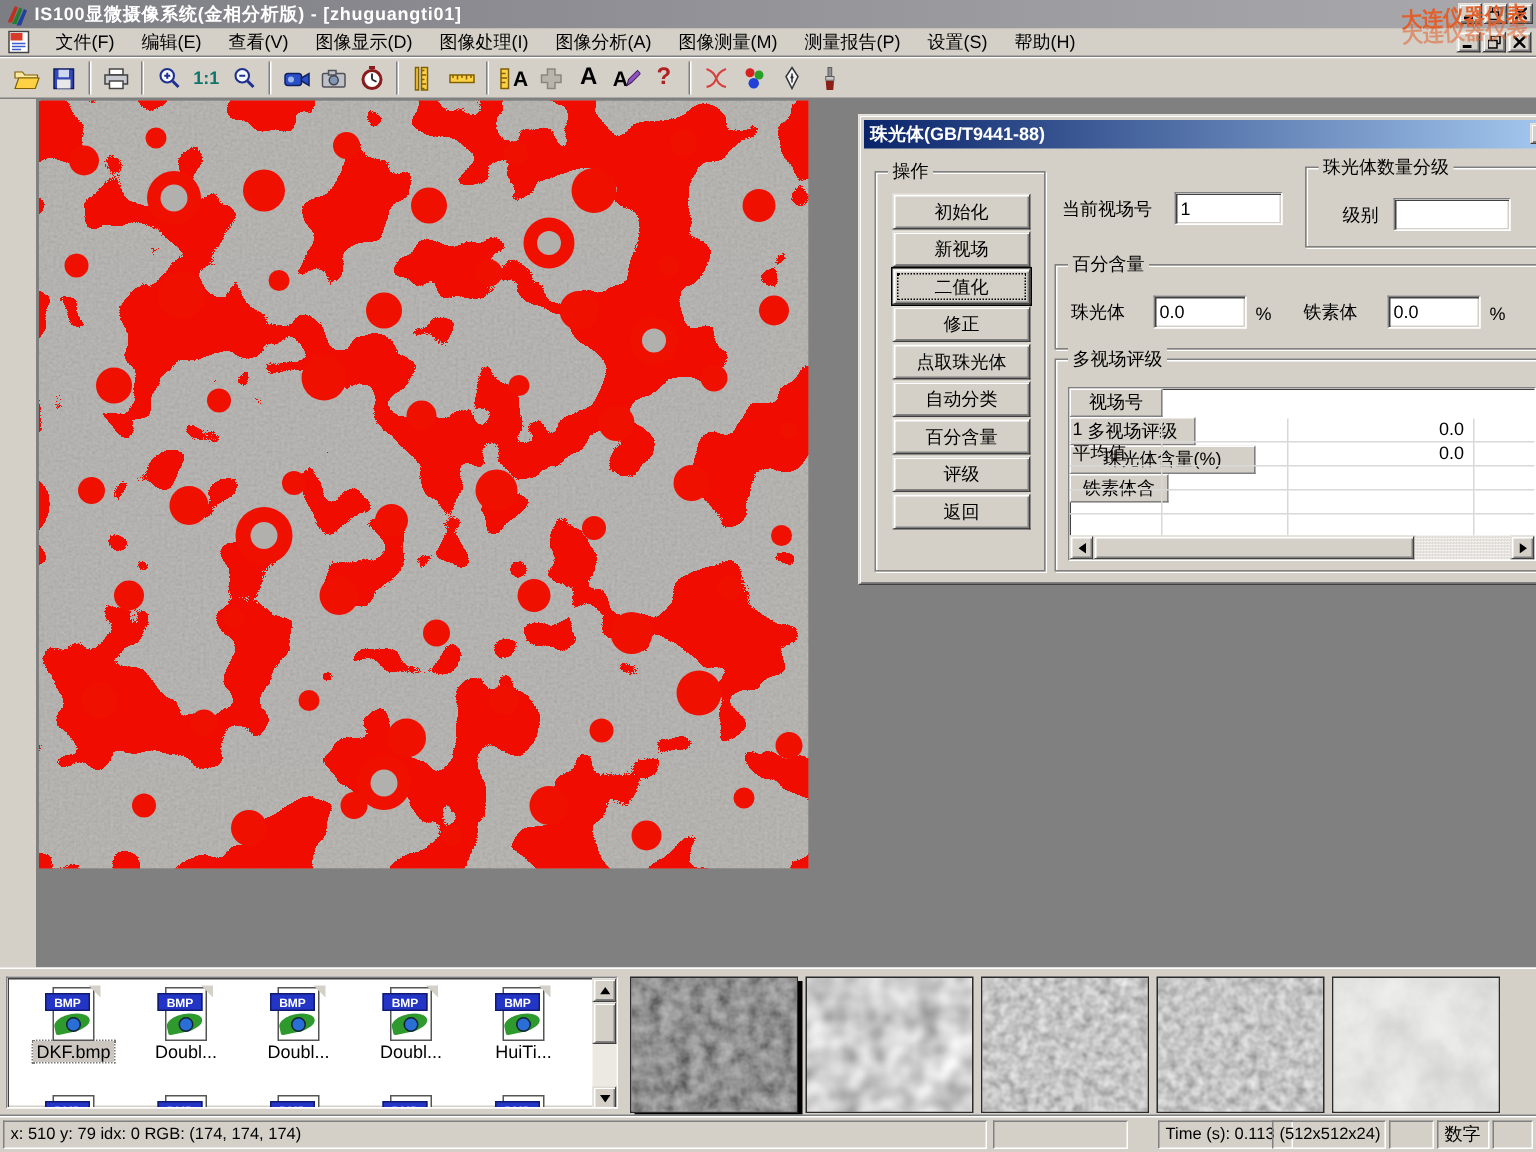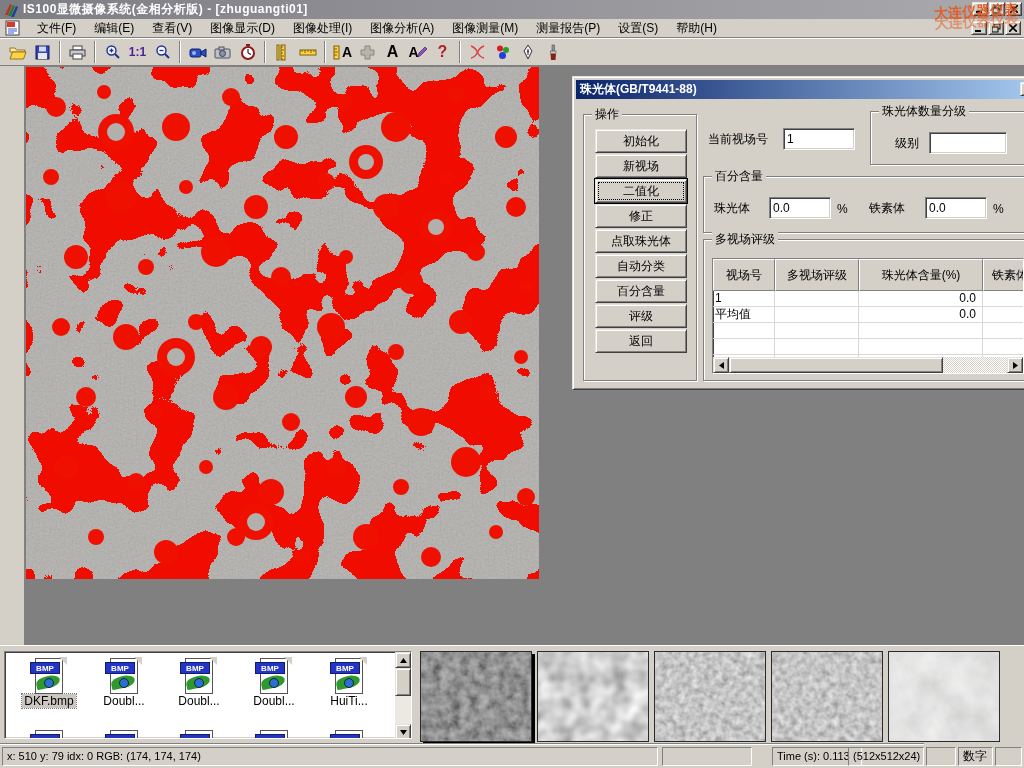--- a/index.html
+++ b/index.html
@@ -41,21 +41,21 @@
   .op-group { left:10px; top:37px; width:114px; height:267px;text-align:center; }
   .op-buttons { position:absolute; left:11px; top:14px; width:92px; display:flex; flex-direction:column; gap:1px; }
   .opbtn { height:24px; display:flex; align-items:center; justify-content:center; background:#d4d0c8; }
   .opbtn.focused { outline:1px solid #000; outline-offset:0; position:relative; }
   .opbtn.focused::after { content:""; position:absolute; inset:2px; border:1px dotted #000; }
   .dlabel { position:absolute; line-height:15px; }
   .dinput { position:absolute; background:#fff; font-family:"Liberation Sans",sans-serif; font-size:12px; padding:2px 3px; border:1px solid; border-color:#808080 #ffffff #ffffff #808080; box-shadow: inset 1px 1px 0 #404040, inset -1px -1px 0 #d4d0c8; }
 
   
   .grid { position:absolute; left:8px; top:18px; width:312px; height:116px; background:#fff; border:1px solid; border-color:#808080 #ffffff #ffffff #808080; box-shadow: inset 1px 1px 0 #404040; overflow:hidden; }
-  .grid-head { display:flex; height:32px; }
+  .grid-head { display:flex; height:20px;flex-direction:column; }
   .ghcell { flex:none; display:flex; align-items:center; justify-content:center; background:#d4d0c8; border:1px solid; border-color:#fff #808080 #808080 #fff; overflow:hidden; white-space:nowrap; }
   .grow { display:flex; height:16px; }
   .gcell { flex:none; border-right:1px solid #d8d8d8; border-bottom:1px solid #d8d8d8; padding:0 2px; line-height:15px; white-space:nowrap; overflow:hidden; }
   .gcell.num { text-align:right; padding-right:6px; }
   .hscroll { position:absolute; left:0; bottom:0; width:310px; height:16px; background:#ece9e2; display:flex; }
   .sbtn { width:16px; height:16px; flex:none; display:flex; align-items:center; justify-content:center; font-size:8px; }
   .hthumb { width:214px; height:16px; flex:none; }
   .htrack { flex:1; background:repeating-conic-gradient(#fff 0 25%, #d4d0c8 0 50%) 0 0/2px 2px; }
 
   
@@ -69,21 +69,21 @@
   .bmp-eye-green { position:absolute; left:4px; top:18px; width:24px; height:12px; background:#2e9a2e; border-radius:50% 50% 50% 10%; transform:rotate(-12deg); }
   .bmp-eye-blue { position:absolute; left:12px; top:20px; width:10px; height:10px; background:#2a6fd6; border:1px solid #123; border-radius:50%; }
   .filelabel { display:inline-block; margin-top:0; font-family:Liberation Sans, sans-serif; font-size:12px; padding:0 2px; white-space:nowrap; }
   .filelabel.selected { background:#cbc7c0; outline:1px dotted #777; }
   .vscroll { position:absolute; right:0; top:0; width:16px; height:88px; background:#ece9e2; }
   .thumbstrip { position:absolute; left:420px; top:5px; height:93px; }
   .thumb { position:absolute; top:0; width:112px; height:91px; border:1px solid #2a2a2a; }
   .thumb.selected { box-shadow:3px 3px 0 #000; }
 
   
-  .statusbar { position:absolute; left:0; top:743px; width:924px; height:25px; background:#d4d0c8; border-top:1px solid #808080; box-shadow: inset 0 1px 0 #fff; font-size:11px; }
+  .statusbar { position:absolute; left:0; top:743px; width:1024px; height:25px; background:#d4d0c8; border-top:1px solid #808080; box-shadow: inset 0 1px 0 #fff; font-size:11px; }
   .spanel { position:absolute; top:3px; height:19px; border:1px solid; border-color:#808080 #ffffff #ffffff #808080; padding:2px 4px; line-height:13px; white-space:nowrap; overflow:hidden; }
 
   .watermark { position:absolute; right:6px; top:3px; color:#e05f2a; font-size:14px; font-weight:bold; transform:rotate(-3deg); text-shadow:0 10px 0 rgba(224,95,42,0.55); z-index:50; pointer-events:none; }
 </style>
 </head>
 <body>
 
 <div class="titlebar">
   <svg width="16" height="16" viewBox="0 0 16 16">
     <path d="M2 13 L7 2 L9 3 L5 13 Z" fill="#c03020"></path>
@@ -174,21 +174,21 @@
   </span>
   <span class="tsep"></span>
   <span class="tbtn">
     <svg width="16" height="16" viewBox="0 0 16 16">
       <circle cx="6.5" cy="6.5" r="4.5" fill="#f4f8ff" stroke="#203090" stroke-width="1.4"></circle>
       <path d="M10 10 L14 14" stroke="#203090" stroke-width="2"></path>
       <path d="M4.5 6.5 h4 M6.5 4.5 v4" stroke="#203090" stroke-width="1.3"></path>
     </svg>
   </span>
   <span class="tbtn">
-    <span class="glyph" style="color:#4c1d95;font-size:12px">1:1</span>
+    <span class="glyph" style="color:#0f766e;font-size:12px">1:1</span>
   </span>
   <span class="tbtn">
     <svg width="16" height="16" viewBox="0 0 16 16">
       <circle cx="6.5" cy="6.5" r="4.5" fill="#f4f8ff" stroke="#203090" stroke-width="1.4"></circle>
       <path d="M10 10 L14 14" stroke="#203090" stroke-width="2"></path>
       <path d="M4.5 6.5 h4" stroke="#203090" stroke-width="1.3"></path>
     </svg>
   </span>
   <span class="tsep"></span>
   <span class="tbtn">

